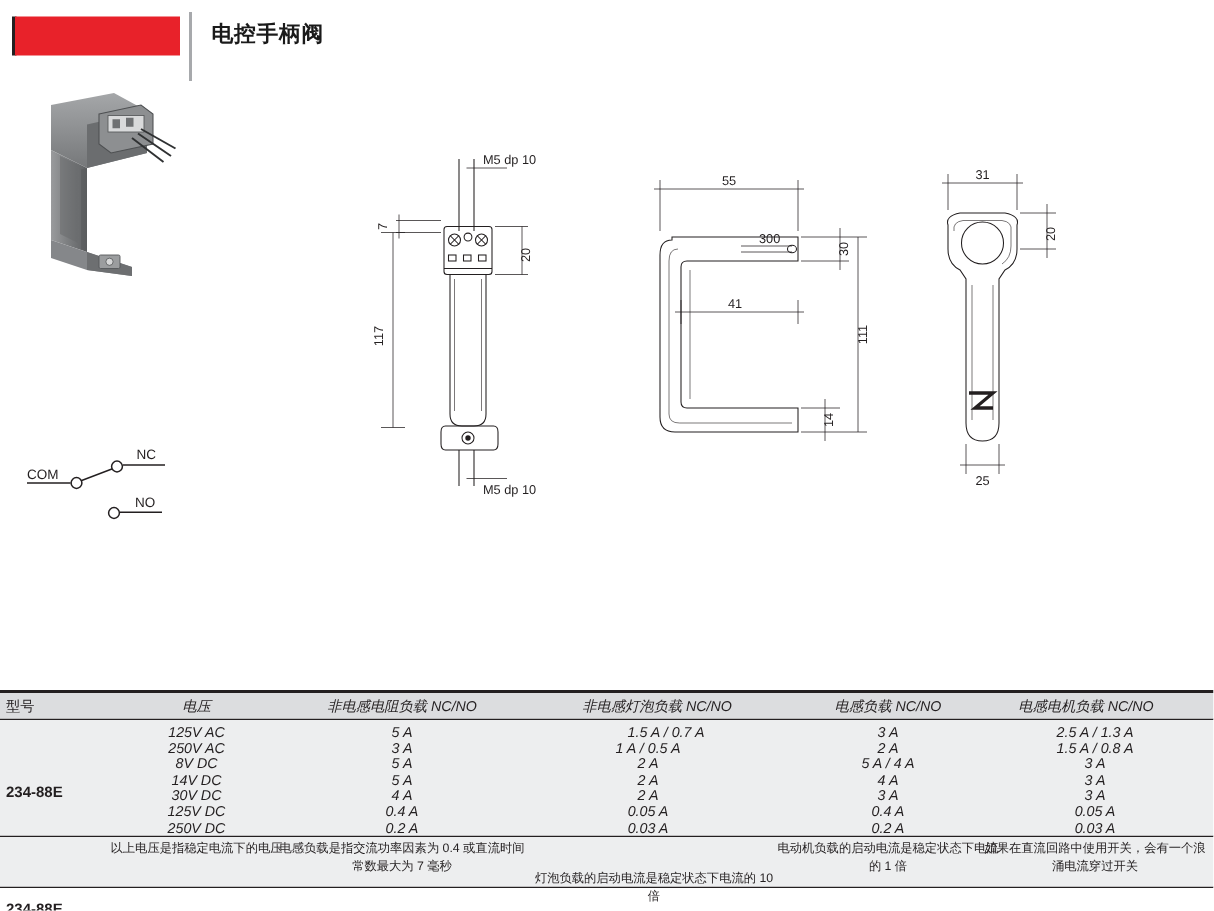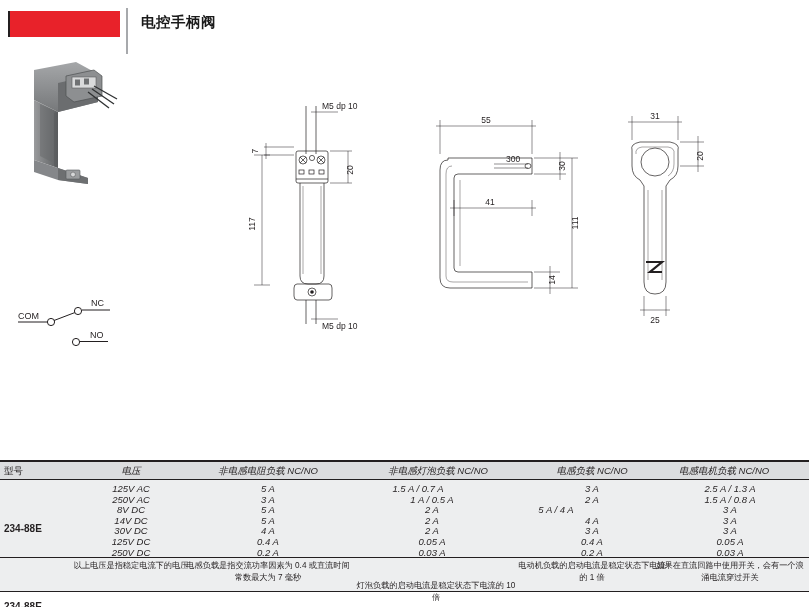--- a/index.html
+++ b/index.html
@@ -277,32 +277,32 @@
       <div class="cell hdr-cell center" style="left:724px; top:3px;">电感电机负载 NC/NO</div>
     </div>
 
     <div class="rule-thin"></div>
 
     <div class="body-band">
       <div class="cell model" style="left:4px; top:3px;">234-88E</div>
       <div id="rows-host">
           <div class="cell center" style="left: 131px; top: 3px;">125V AC</div>
           <div class="cell center" style="left: 268px; top: 3px;">5 A</div>
-          <div class="cell center" style="left: 418px; top: 3px; text-align: right;">1.5 A / 0.7 A</div>
+          <div class="cell center" style="left: 444px; top: 3px; text-align: right;">1.5 A / 0.7 A</div>
           <div class="cell center" style="left: 592px; top: 3px;">3 A</div>
           <div class="cell center" style="left: 730px; top: 3px;">2.5 A / 1.3 A</div>
           <div class="cell center" style="left: 131px; top: 13.6px;">250V AC</div>
           <div class="cell center" style="left: 268px; top: 13.6px;">3 A</div>
           <div class="cell center" style="left: 432px; top: 13.6px;">1 A / 0.5 A</div>
           <div class="cell center" style="left: 592px; top: 13.6px;">2 A</div>
           <div class="cell center" style="left: 730px; top: 13.6px;">1.5 A / 0.8 A</div>
           <div class="cell center" style="left: 131px; top: 24.2px;">8V DC</div>
           <div class="cell center" style="left: 268px; top: 24.2px;">5 A</div>
           <div class="cell center" style="left: 432px; top: 24.2px;">2 A</div>
-          <div class="cell center" style="left: 556px; top: 24.2px;">5 A / 4 A</div>
+          <div class="cell center" style="left: 592px; top: 24.2px;">5 A / 4 A</div>
           <div class="cell center" style="left: 730px; top: 24.2px;">3 A</div>
           <div class="cell center" style="left: 131px; top: 34.8px;">14V DC</div>
           <div class="cell center" style="left: 268px; top: 34.8px;">5 A</div>
           <div class="cell center" style="left: 432px; top: 34.8px;">2 A</div>
           <div class="cell center" style="left: 592px; top: 34.8px;">4 A</div>
           <div class="cell center" style="left: 730px; top: 34.8px;">3 A</div>
           <div class="cell center" style="left: 131px; top: 45.4px;">30V DC</div>
           <div class="cell center" style="left: 268px; top: 45.4px;">4 A</div>
           <div class="cell center" style="left: 432px; top: 45.4px;">2 A</div>
           <div class="cell center" style="left: 592px; top: 45.4px;">3 A</div>

